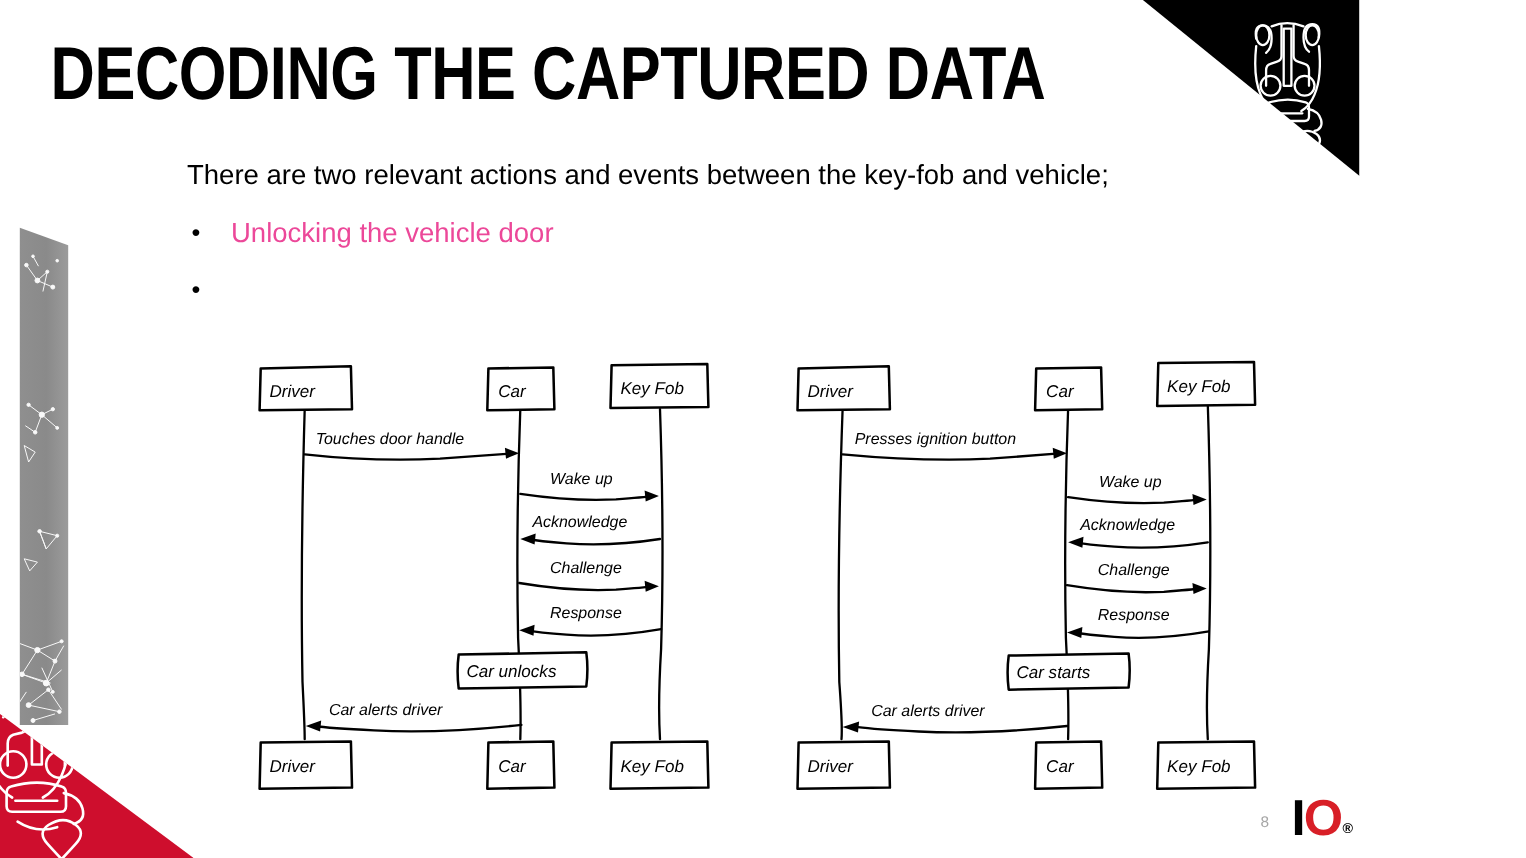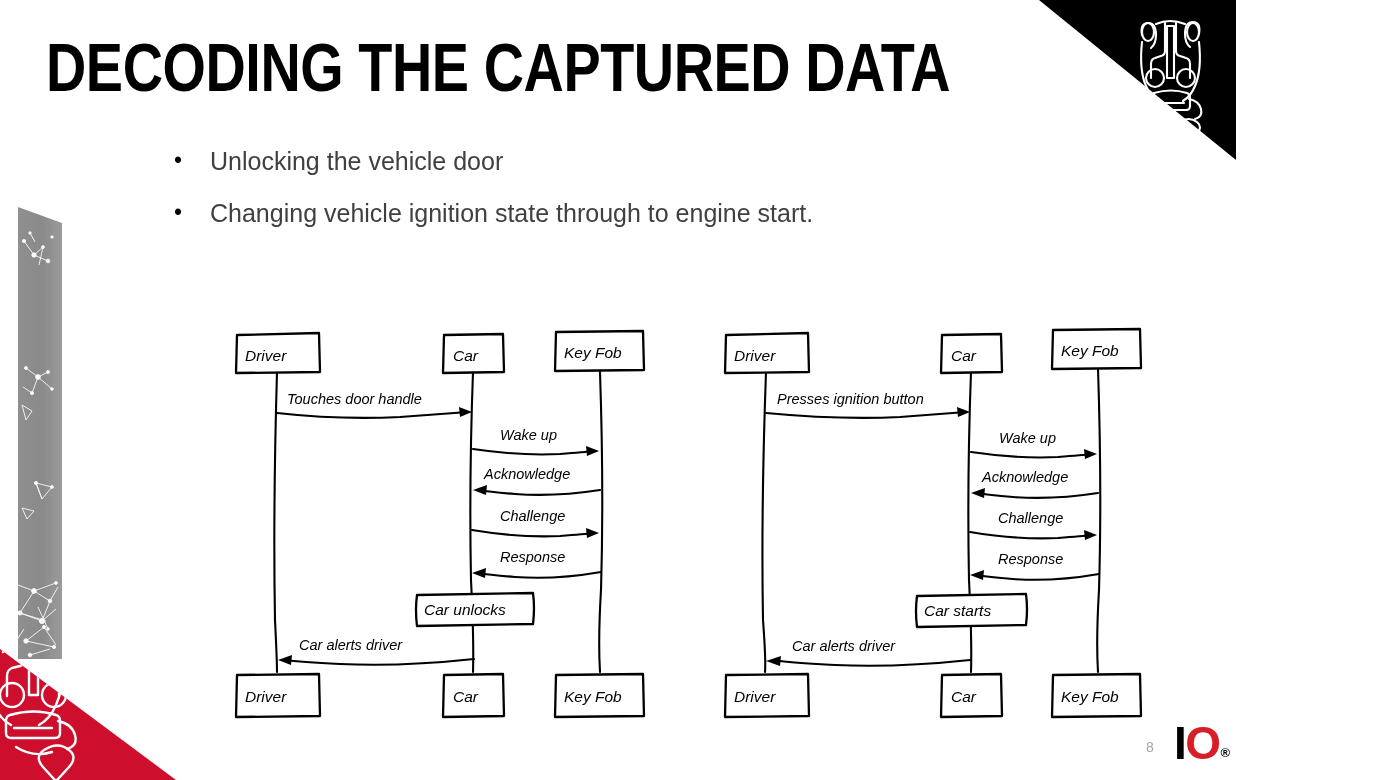--- a/index.html
+++ b/index.html
@@ -87,21 +87,21 @@
     flex: 0 0 40px;
     font-size: 23px;
     line-height: 1.25;
     text-align: left;
     padding-left: 4px;
     box-sizing: border-box;
   }
   .bullet-text {
     font-size: 25px;
     line-height: 1.2;
-    color: #404040;
+    color: #ec4899;
   }
 
   
   #diagrams {
     position: absolute;
     left: 0;
     top: 320px;
     width: 1387px;
     height: 410px;
     font-style: italic;
@@ -270,29 +270,29 @@
       <path d="M14 113 l38 0"></path>
       <path d="M58 106 q14 3 17 14 q3 11 -8 14"></path>
       <path d="M44 135 q14 -9 25 0 q9 7 0 17 q-9 10 -13 14 q-4 -4 -13 -14 q-9 -10 1 -17 z"></path>
       <path d="M16 132 q17 11 36 5"></path>
     </g>
   </svg>
 
   <div id="slide-title">DECODING THE CAPTURED DATA</div>
 
   <div id="body-block">
+    <p class="lead-line">There are two relevant actions and events between the key-fob and vehicle;</p>
 
     <div class="bullet-row">
       <span class="bullet-dot">•</span>
       <span class="bullet-text">Unlocking the vehicle door</span>
     </div>
 
     <div class="bullet-row">
       <span class="bullet-dot">•</span>
-      <span class="bullet-text">Changing vehicle ignition state through to engine start.</span>
     </div>
   </div>
 
   <div id="diagrams">
     <svg class="seq-svg" width="1387" height="410" viewBox="0 0 1387 410">
 
       <g>
 
         <path class="sk-line" d="M277 52 Q273 190 275 300 Q277 340 277 352"></path>
         <path class="sk-line" d="M473 52 Q469 160 471 260 Q474 320 473 352"></path>

